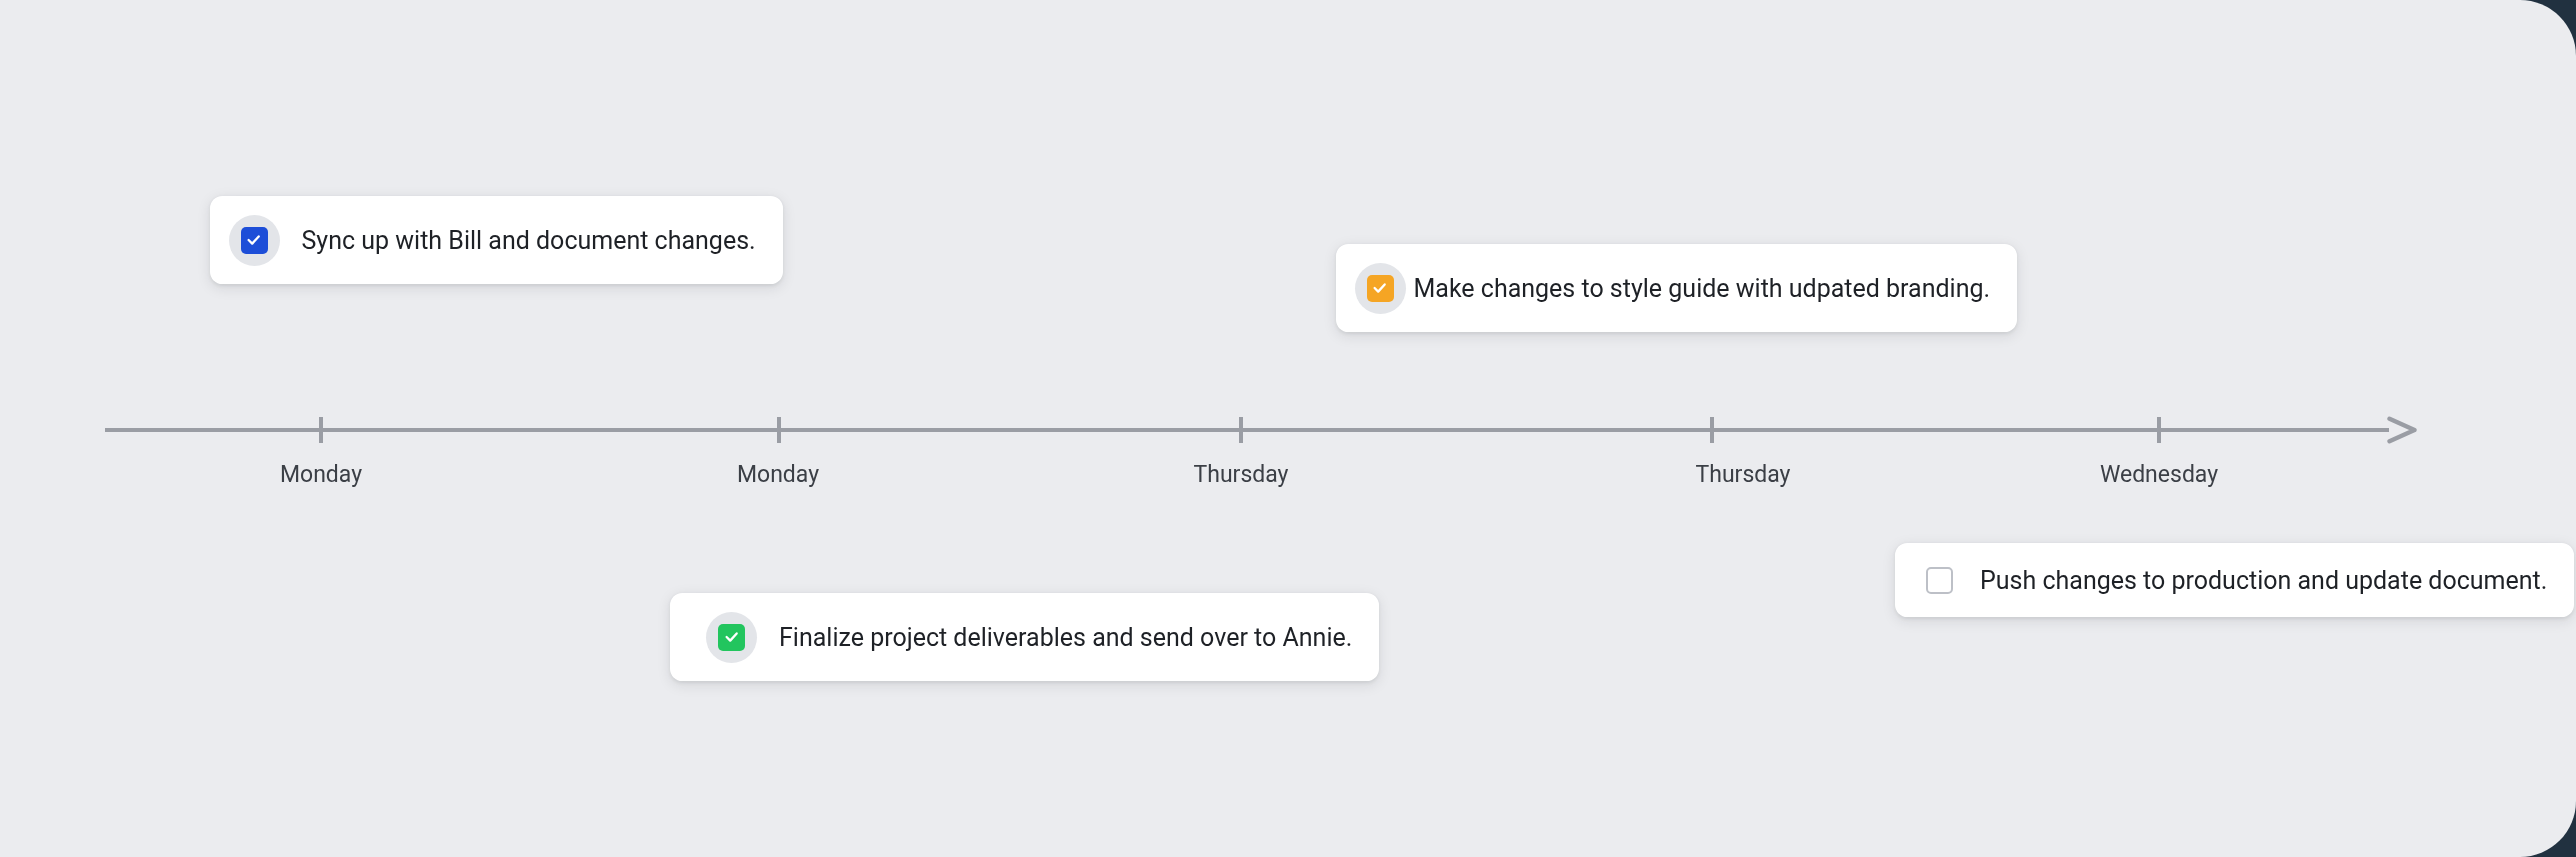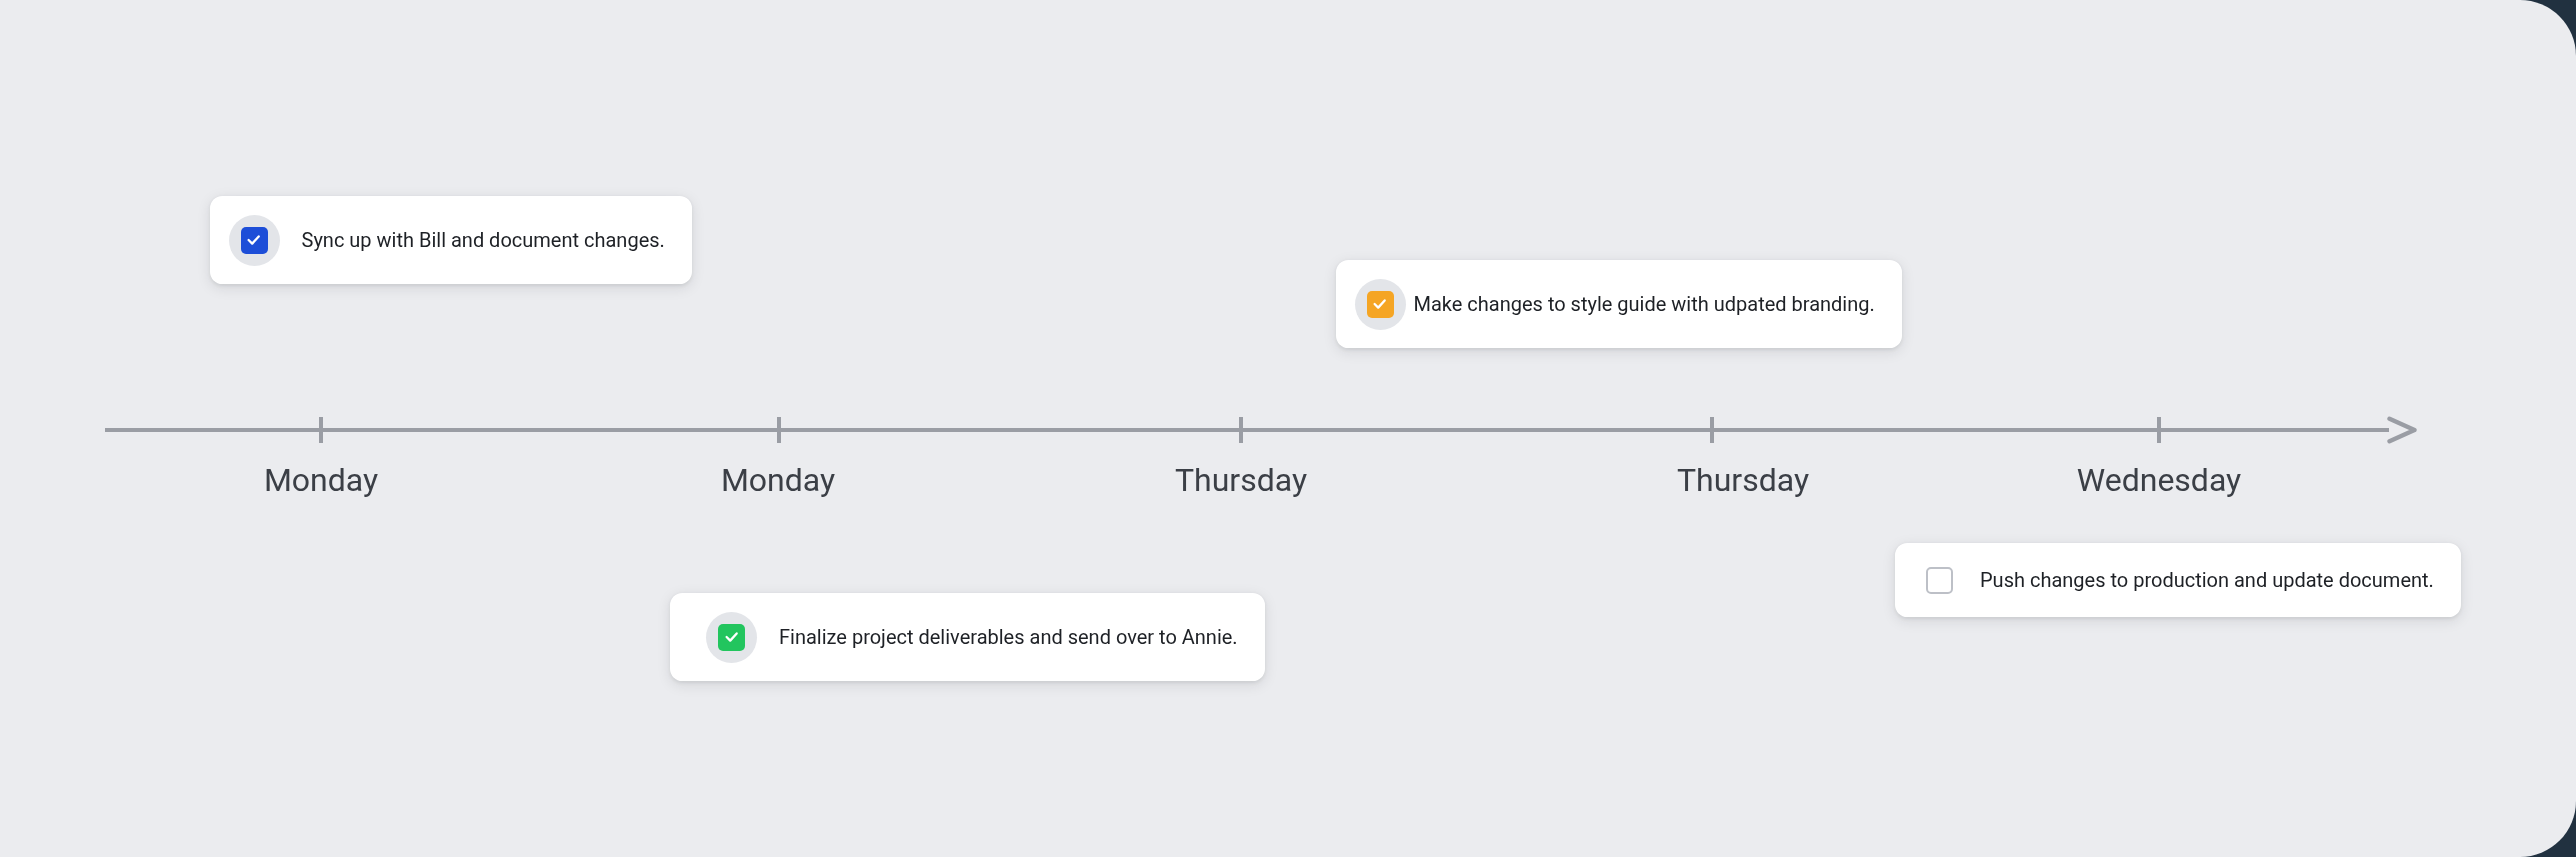--- a/index.html
+++ b/index.html
@@ -46,21 +46,21 @@
     position: absolute;
     width: 3.7px;
     height: 26px;
     background: #9A9DA4;
     top: 417px;
   }
 
   .day-label {
     position: absolute;
     top: 461px;
-    font-size: 32px;
+    font-size: 23px;
     color: #3B3F46;
     transform: translateX(-50%);
     white-space: nowrap;
     font-weight: 400;
   }
 
   
   .card {
     position: absolute;
     background: #ffffff;
@@ -84,21 +84,21 @@
   .card .box {
     width: 27px;
     height: 27px;
     border-radius: 5px;
     display: flex;
     align-items: center;
     justify-content: center;
   }
   .card .box svg { display: block; }
   .card .text {
-    font-size: 20px;
+    font-size: 25px;
     color: #1E2126;
     white-space: nowrap;
   }
 
   
   .box.blue   { background: #1D4ED8; }
   .box.green  { background: #22C55E; }
   .box.orange { background: #F5A524; }
   .box.empty  {
     background: #ffffff;
@@ -148,21 +148,21 @@
       <div class="chip">
         <div class="box blue">
           <svg width="17.3" height="17.3" viewBox="0 0 24 24">
               <path d="M5 12.5 L10 17.5 L19 7.5" fill="none" stroke="#ffffff" stroke-width="3.2" stroke-linecap="round" stroke-linejoin="round"></path>
             </svg>
         </div>
       </div>
       <div class="text">Sync up with Bill and document changes.</div>
     </div>
 
-    <div class="card" style="left:1336px; top:260px;gap:8px;">
+    <div class="card" style="left:1336px; top:244px;gap:8px;">
       <div class="chip">
         <div class="box orange">
           <svg width="17.3" height="17.3" viewBox="0 0 24 24">
               <path d="M5 12.5 L10 17.5 L19 7.5" fill="none" stroke="#ffffff" stroke-width="3.2" stroke-linecap="round" stroke-linejoin="round"></path>
             </svg>
         </div>
       </div>
       <div class="text">Make changes to style guide with udpated branding.</div>
     </div>
 

